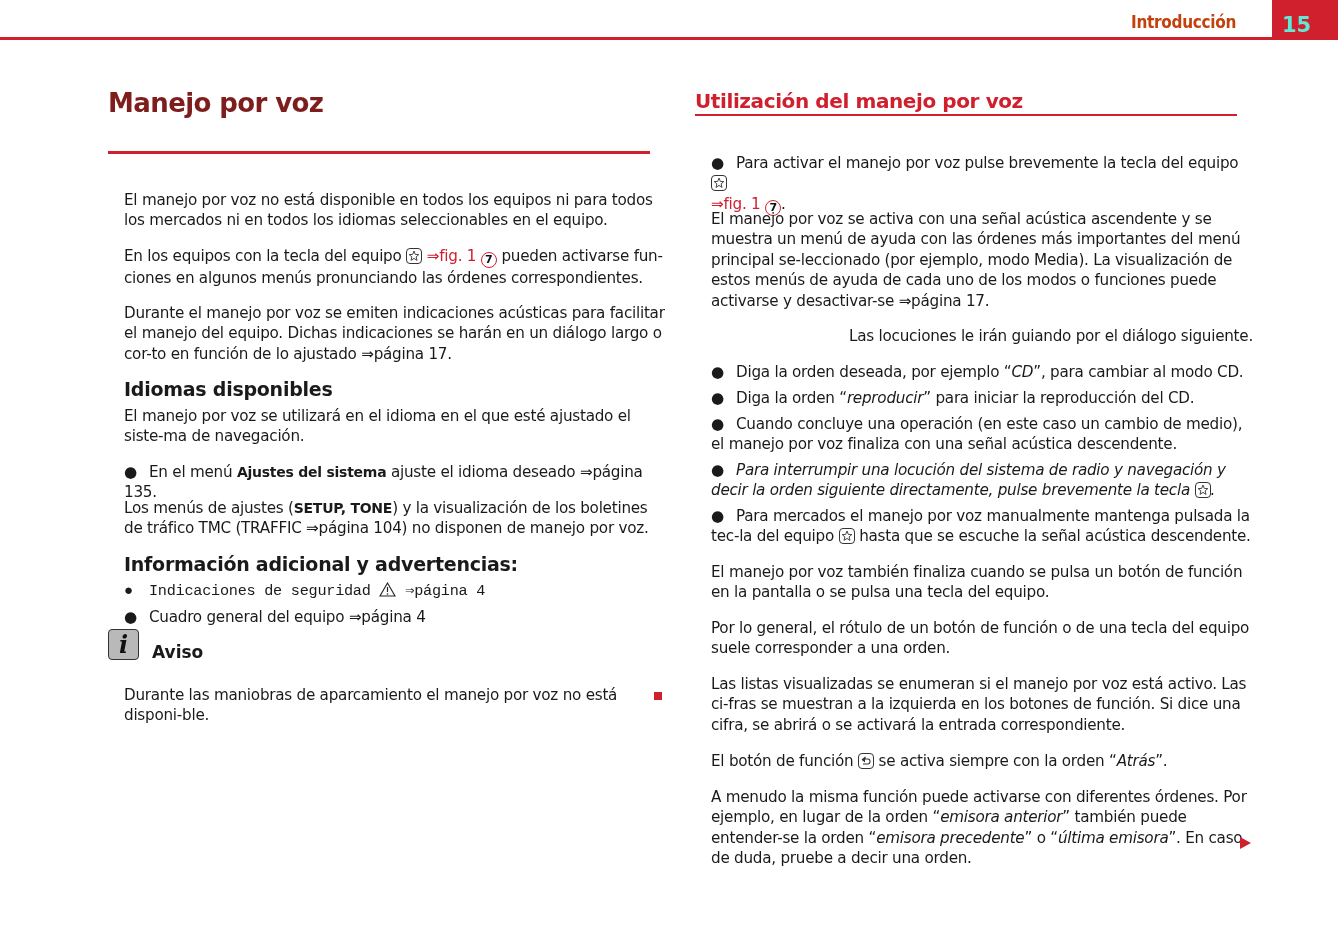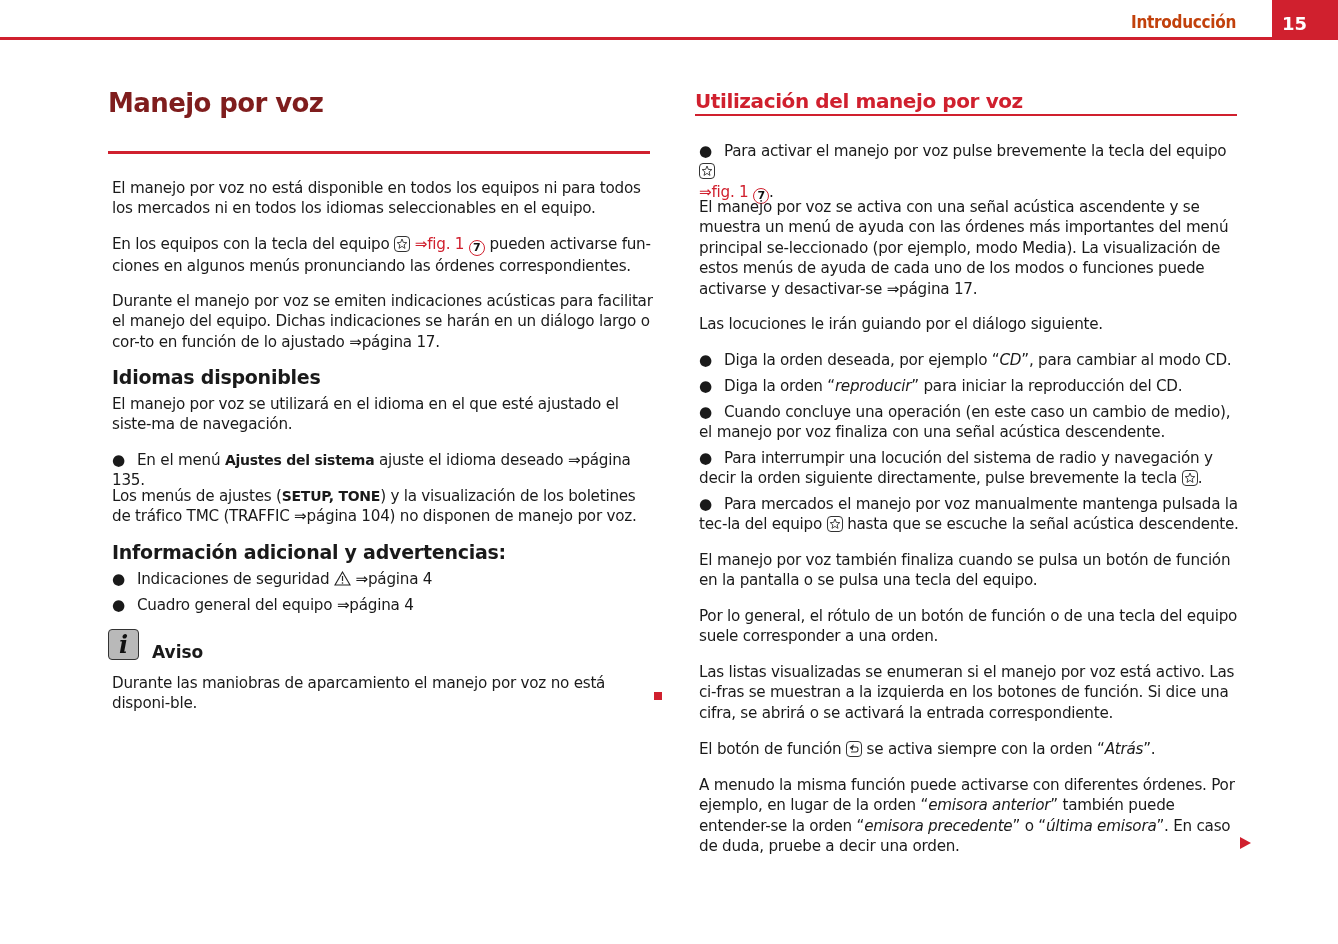--- a/index.html
+++ b/index.html
@@ -3,32 +3,32 @@
 <meta charset="utf-8">
 <style>
   html, body { margin: 0; padding: 0; background: #ffffff; }
   body { width: 1338px; height: 944px; position: relative; overflow: hidden;
          font-family: "DejaVu Sans", "Liberation Sans", sans-serif; color: #1a1a1a; }
   .topbar { position: absolute; left: 0; top: 0; width: 1338px; height: 40px; }
   .topline { position: absolute; left: 0; top: 37px; width: 1338px; height: 3px; background: #d0202e; }
   .chapter { position: absolute; right: 102px; top: 12px; font-family: "DejaVu Sans Condensed", "DejaVu Sans", sans-serif;
              font-weight: bold; font-size: 17px; color: #c2410c; letter-spacing: -0.3px; }
   .pagebox { position: absolute; right: 0; top: 0; width: 66px; height: 40px; background: #d0202e; }
-  .pagenum { position: absolute; left: 10px; top: 13px; color: #ffffff; font-weight: bold; font-size: 18px; text-align: center; }
+  .pagenum { position: absolute; left: 10px; top: 13px; color: #5eead4; font-weight: bold; font-size: 21px; text-align: center; }
 
   .col { position: absolute; top: 0; font-size: 15.2px; line-height: 20.4px; letter-spacing: -0.25px; }
   .col-left { left: 108px; width: 542px; }
   .col-right { left: 695px; width: 542px; }
 
   .h1 { position: absolute; left: 108px; top: 88px; font-size: 26px; font-weight: bold; color: #7f1d1d; letter-spacing: -0.6px; }
   .h1-rule { position: absolute; left: 108px; top: 151px; width: 542px; height: 3px; background: #d0202e; }
   .h2 { position: absolute; left: 695px; top: 89px; font-size: 20px; font-weight: bold; color: #d0202e; letter-spacing: -0.4px; }
   .h2-rule { position: absolute; left: 695px; top: 114px; width: 542px; height: 2px; background: #d0202e; }
 
-  .p { position: absolute; margin: 4px; }
+  .p { position: absolute; margin: 16px; }
   .sub { font-weight: bold; font-size: 19px; }
   .dot { display: inline-block; width: 25px; }
   .red { color: #d0202e; }
   .b { font-weight: bold; font-size: 14px; }
   .i { font-style: italic; }
 
   .keyicon { display: inline-block; width: 16px; height: 16px; border: 1.3px solid #333; border-radius: 4px;
              vertical-align: -3px; position: relative; box-sizing: border-box; }
   .keyicon svg { position: absolute; left: 1px; top: 1px; }
   .circnum { display: inline-block; width: 16px; height: 16px; border: 1.4px solid #d0202e; border-radius: 50%;
@@ -82,21 +82,21 @@
     <span class="b">Ajustes del sistema</span>
     <span>ajuste el idioma deseado ⇒página 135.</span>
   </p>
 
   <p class="p" style="top:482px; width:542px;">
     <span>Los menús de ajustes (</span><span class="b">SETUP, TONE</span><span>) y la visualización de los boletines de tráfico TMC (TRAFFIC ⇒página 104) no disponen de manejo por voz.</span>
   </p>
 
   <p class="p sub" style="top:538px;">Información adicional y advertencias:</p>
 
-  <p class="p" style="top:565px; width:542px;">
+  <p class="p" style="top:565px; width:542px;font-family:Liberation Mono, monospace;">
     <span class="dot">●</span><span>Indicaciones de seguridad</span>
     <span class="warn"><svg width="17" height="15" viewBox="0 0 17 15">
           <path d="M8.5 1 L16 14 L1 14 Z" fill="none" stroke="#222" stroke-width="1.1"></path>
           <line x1="8.5" y1="5" x2="8.5" y2="10" stroke="#222" stroke-width="1.2"></line>
           <circle cx="8.5" cy="12" r="0.8" fill="#222"></circle>
         </svg></span>
     <span>⇒página 4</span>
   </p>
   <p class="p" style="top:591px; width:542px;">
     <span class="dot">●</span><span>Cuadro general del equipo ⇒página 4</span>
@@ -118,32 +118,32 @@
   <p class="p" style="top:137px; width:542px;">
     <span class="dot">●</span><span>Para activar el manejo por voz pulse brevemente la tecla del equipo</span>
     <span class="keyicon"><svg width="12" height="12" viewBox="0 0 12 12">
           <path d="M6 1 L7.3 4.4 L10.8 4.6 L8.1 6.9 L9 10.4 L6 8.4 L3 10.4 L3.9 6.9 L1.2 4.6 L4.7 4.4 Z" fill="none" stroke="#333" stroke-width="0.9"></path>
         </svg></span><br>
     <span class="red">⇒fig. 1</span>
     <span class="circnum">7</span>.
   </p>
 
   <p class="p" style="top:193px; width:542px;">El manejo por voz se activa con una señal acústica ascendente y se muestra un menú de ayuda con las órdenes más importantes del menú principal se-leccionado (por ejemplo, modo Media). La visualización de estos menús de ayuda de cada uno de los modos o funciones puede activarse y desactivar-se ⇒página 17.</p>
-  <p class="p" style="top:310px; width:542px;">Las locuciones le irán guiando por el diálogo siguiente.</p>
+  <p class="p" style="top:310px; width:542px;text-align:right;">Las locuciones le irán guiando por el diálogo siguiente.</p>
 
   <p class="p" style="top:346px; width:542px;">
     <span class="dot">●</span><span>Diga la orden deseada, por ejemplo “</span><span class="i">CD</span><span>”, para cambiar al modo CD.</span>
   </p>
   <p class="p" style="top:372px; width:542px;">
     <span class="dot">●</span><span>Diga la orden “</span><span class="i">reproducir</span><span>” para iniciar la reproducción del CD.</span>
   </p>
   <p class="p" style="top:398px; width:542px;">
     <span class="dot">●</span><span>Cuando concluye una operación (en este caso un cambio de medio), el manejo por voz finaliza con una señal acústica descendente.</span>
   </p>
-  <p class="p" style="top:444px; width:542px;">
+  <p class="p" style="top:444px; width:542px;font-style:italic;">
     <span class="dot">●</span><span>Para interrumpir una locución del sistema de radio y navegación y decir la orden siguiente directamente, pulse brevemente la tecla</span>
     <span class="keyicon"><svg width="12" height="12" viewBox="0 0 12 12">
           <path d="M6 1 L7.3 4.4 L10.8 4.6 L8.1 6.9 L9 10.4 L6 8.4 L3 10.4 L3.9 6.9 L1.2 4.6 L4.7 4.4 Z" fill="none" stroke="#333" stroke-width="0.9"></path>
         </svg></span>.
   </p>
   <p class="p" style="top:490px; width:542px;">
     <span class="dot">●</span><span>Para mercados el manejo por voz manualmente mantenga pulsada la tec-la del equipo</span>
     <span class="keyicon"><svg width="12" height="12" viewBox="0 0 12 12">
           <path d="M6 1 L7.3 4.4 L10.8 4.6 L8.1 6.9 L9 10.4 L6 8.4 L3 10.4 L3.9 6.9 L1.2 4.6 L4.7 4.4 Z" fill="none" stroke="#333" stroke-width="0.9"></path>
         </svg></span>

